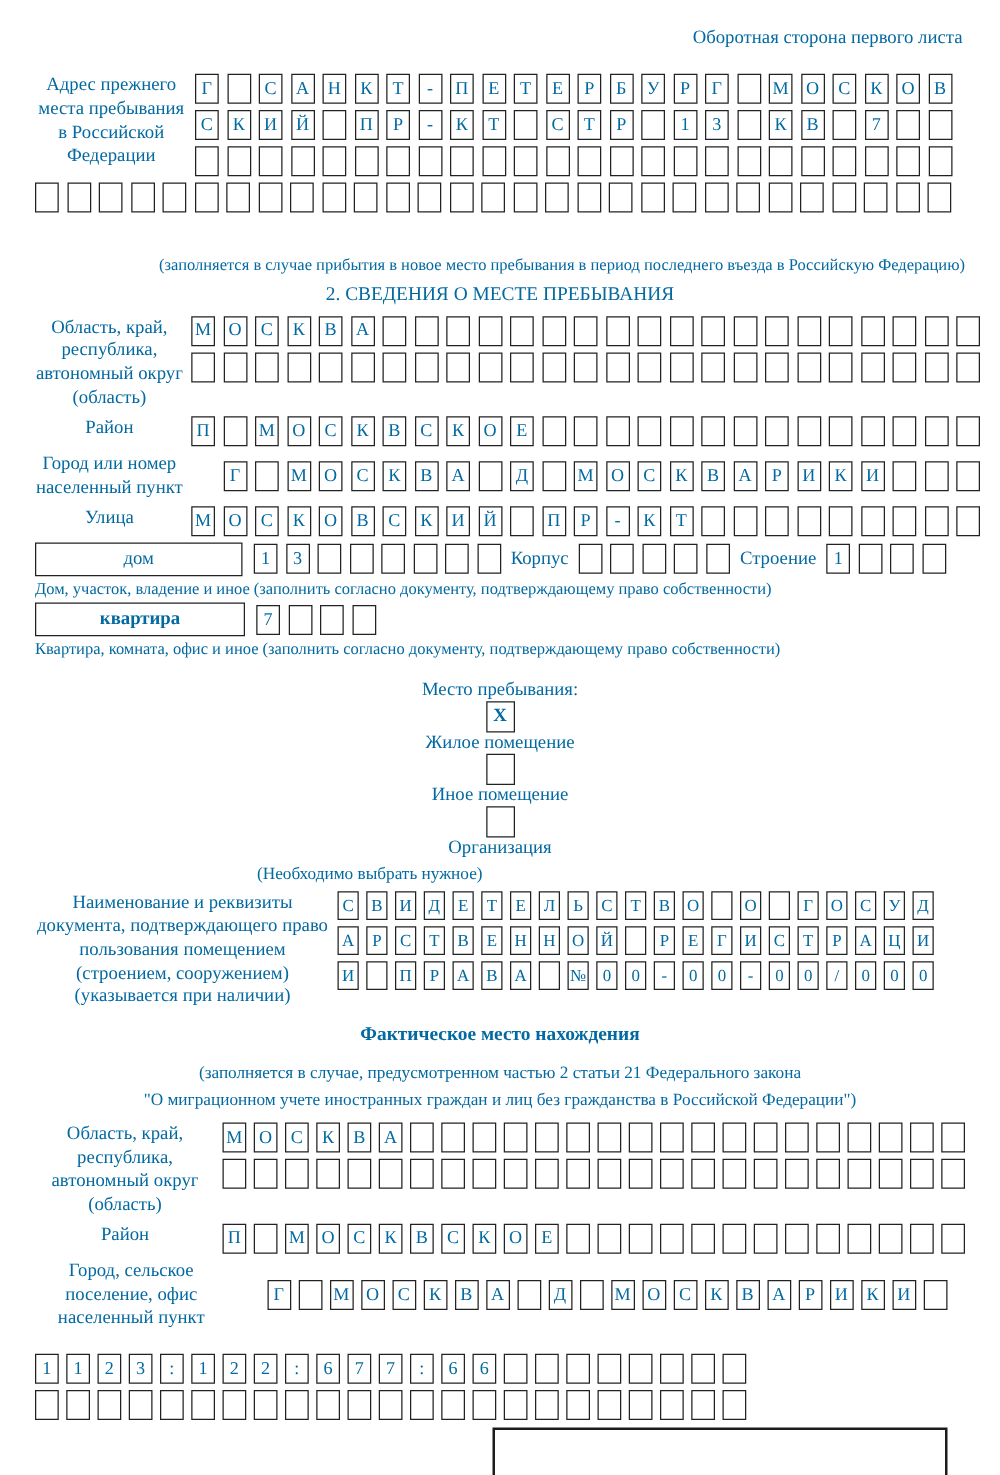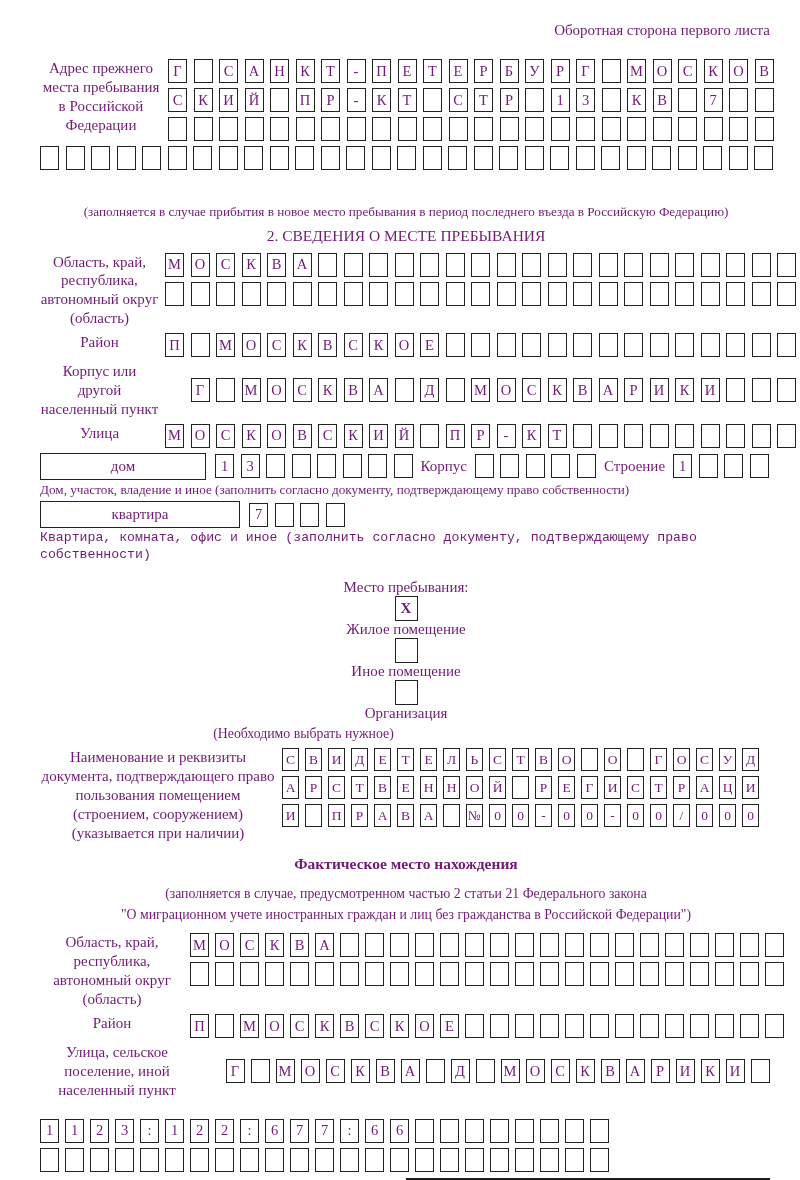--- a/index.html
+++ b/index.html
@@ -1,22 +1,22 @@
 <!DOCTYPE html>
 <html><head>
 <meta charset="utf-8">
 <style>
   html,body { margin:0; padding:0; background:#ffffff; }
   .page {
     position:relative;
     width:800px; height:1180px;
     box-sizing:border-box;
-    padding:14px 28px 0 40px;
+    padding:14px 28px 0 28px;
     font-family:"Liberation Serif", serif;
-    color:#701a75;
+    color:#0369a1;
     overflow:hidden;
   }
   .hdr-note { text-align:right; font-size:15px; margin:8px 2px 20px 0; }
 
   
   .boxes { display:flex; gap:6.5px; }
   .boxes .cell {
     box-sizing:border-box; flex:none;
     width:19px; height:24px;
     border:1.6px solid #222;
@@ -29,31 +29,31 @@
   .rows { display:flex; flex-direction:column; gap:5px; }
 
   .field { display:flex; align-items:flex-start; margin-bottom:5px;text-align:center; }
   .field.vcenter { align-items:center; }
   .flabel { flex:none; font-size:15px; line-height:1.26; padding-right:6px; box-sizing:border-box; }
   .w128 { width:128px; } .w125 { width:125px; } .w150 { width:150px; }
   .w160 { width:160px; } .w240 { width:242px; }
   .indent1 { margin-left:25.5px; }
 
   .note { font-size:13.2px; line-height:1.25; }
-  .note.center { text-align:center;margin-top:34px; }
+  .note.center { text-align:right;margin-top:34px; }
   .sec-title { text-align:center; font-weight:normal; font-size:15.5px; margin:6px 0 8px 0; }
 
   .house-row { display:flex; align-items:center; margin:3px 0 2px 0; }
   .label-box {
     box-sizing:border-box; border:1.9px solid #222; height:27px;
     display:flex; align-items:center; justify-content:center;
     font-size:15px; flex:none;text-align:right;
   }
   .lb-house { width:166px; margin-right:9px; }
-  .lb-apt   { width:200px; margin-right:9px; }
+  .lb-apt   { width:168px; margin-right:9px;font-weight:bold; }
   .inline-cap { font-size:15px; margin:0 8px; flex:none; }
 
   .stay-row { display:flex; align-items:center; font-size:15px; margin:6px 0 2px 0;flex-direction:column; }
   .checkcell {
     box-sizing:border-box; width:23px; height:25px; border:1.9px solid #222;
     display:inline-flex; align-items:center; justify-content:center;
     font-size:15px; font-weight:bold; flex:none;
   }
   .stay-row .gap-s { width:10px; flex:none; }
   .stay-row .gap-m { width:26px; flex:none; }
@@ -280,21 +280,21 @@
         <span class="cell"></span>
         <span class="cell"></span>
         <span class="cell"></span>
         <span class="cell"></span>
         <span class="cell"></span>
         <span class="cell"></span>
       </div>
   </div>
 
   <div class="field vcenter">
-    <div class="flabel w125">Корпус или другой населенный пункт</div>
+    <div class="flabel w125">Город или номер населенный пункт</div>
     <div class="boxes indent1">
         <span class="cell">Г</span>
         <span class="cell"></span>
         <span class="cell">М</span>
         <span class="cell">О</span>
         <span class="cell">С</span>
         <span class="cell">К</span>
         <span class="cell">В</span>
         <span class="cell">А</span>
         <span class="cell"></span>
@@ -379,21 +379,21 @@
 
   <div class="house-row">
     <div class="label-box lb-apt">квартира</div>
     <div class="boxes">
         <span class="cell">7</span>
         <span class="cell"></span>
         <span class="cell"></span>
         <span class="cell"></span>
       </div>
   </div>
-  <div class="note" style="margin-bottom:16px;font-family:Liberation Mono, monospace;">Квартира, комната, офис и иное (заполнить согласно документу, подтверждающему право собственности)</div>
+  <div class="note" style="margin-bottom:16px;">Квартира, комната, офис и иное (заполнить согласно документу, подтверждающему право собственности)</div>
 
   <div class="stay-row">
     <span>Место пребывания:</span>
     <span class="gap-s"></span>
     <span class="checkcell">X</span>
     <span class="gap-s"></span>
     <span>Жилое помещение</span>
     <span class="gap-m"></span>
     <span class="checkcell"></span>
     <span class="gap-m"></span>
@@ -568,21 +568,21 @@
         <span class="cell"></span>
         <span class="cell"></span>
         <span class="cell"></span>
         <span class="cell"></span>
         <span class="cell"></span>
         <span class="cell"></span>
       </div>
   </div>
 
   <div class="field vcenter">
-    <div class="flabel w160">Улица, сельское поселение, иной населенный пункт</div>
+    <div class="flabel w160">Город, сельское поселение, офис населенный пункт</div>
     <div class="boxes tight indent1">
         <span class="cell">Г</span>
         <span class="cell"></span>
         <span class="cell">М</span>
         <span class="cell">О</span>
         <span class="cell">С</span>
         <span class="cell">К</span>
         <span class="cell">В</span>
         <span class="cell">А</span>
         <span class="cell"></span>

